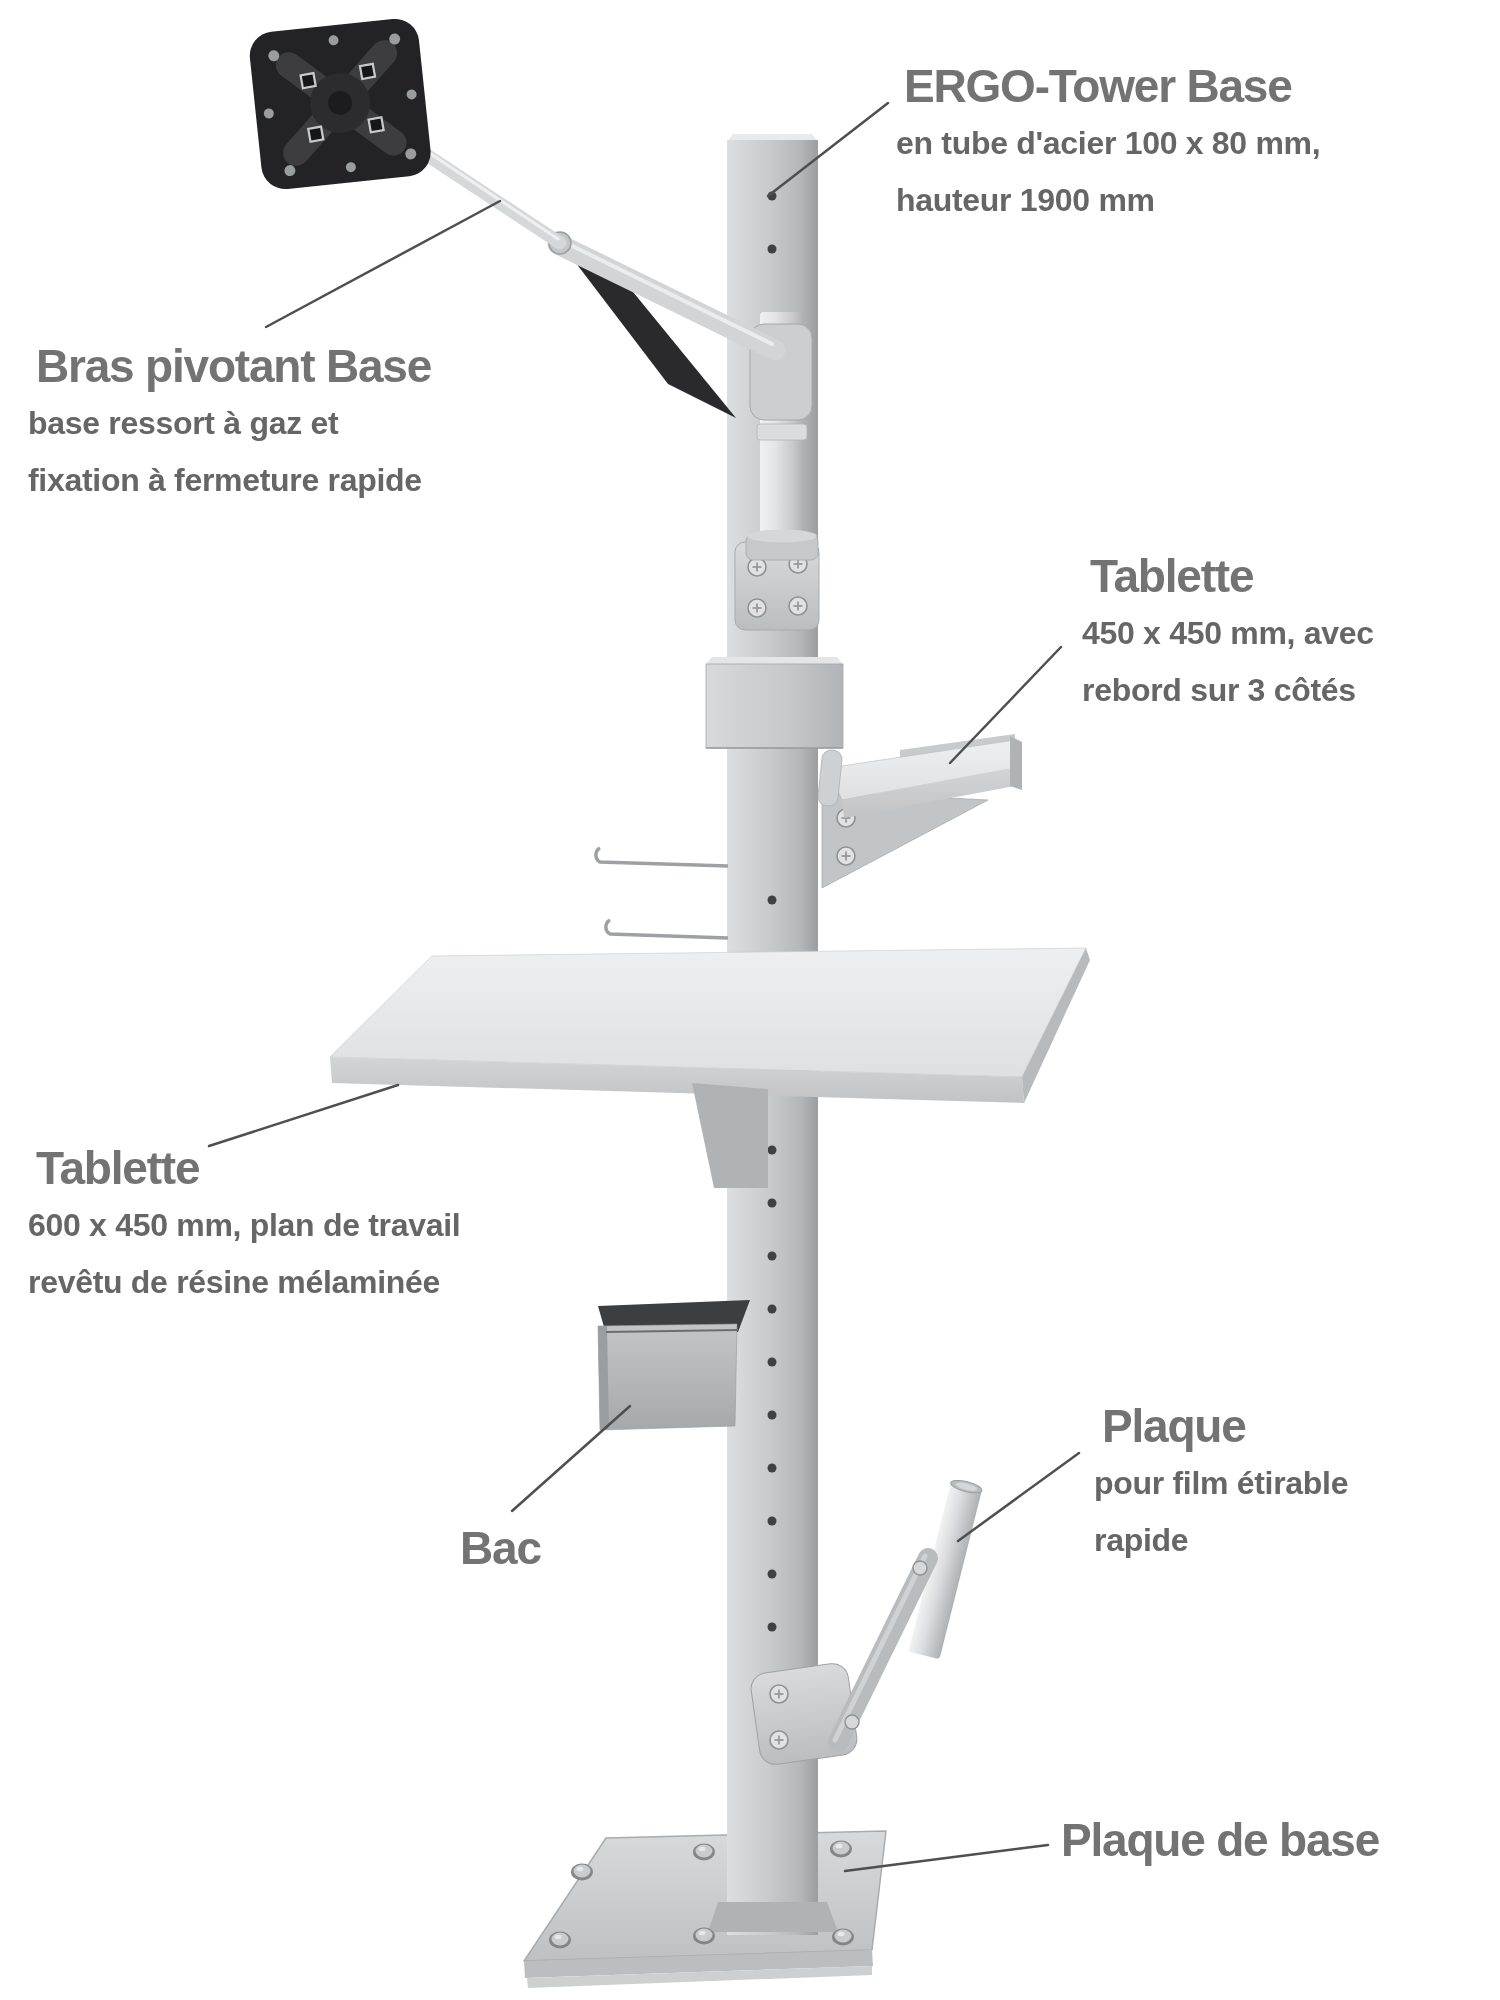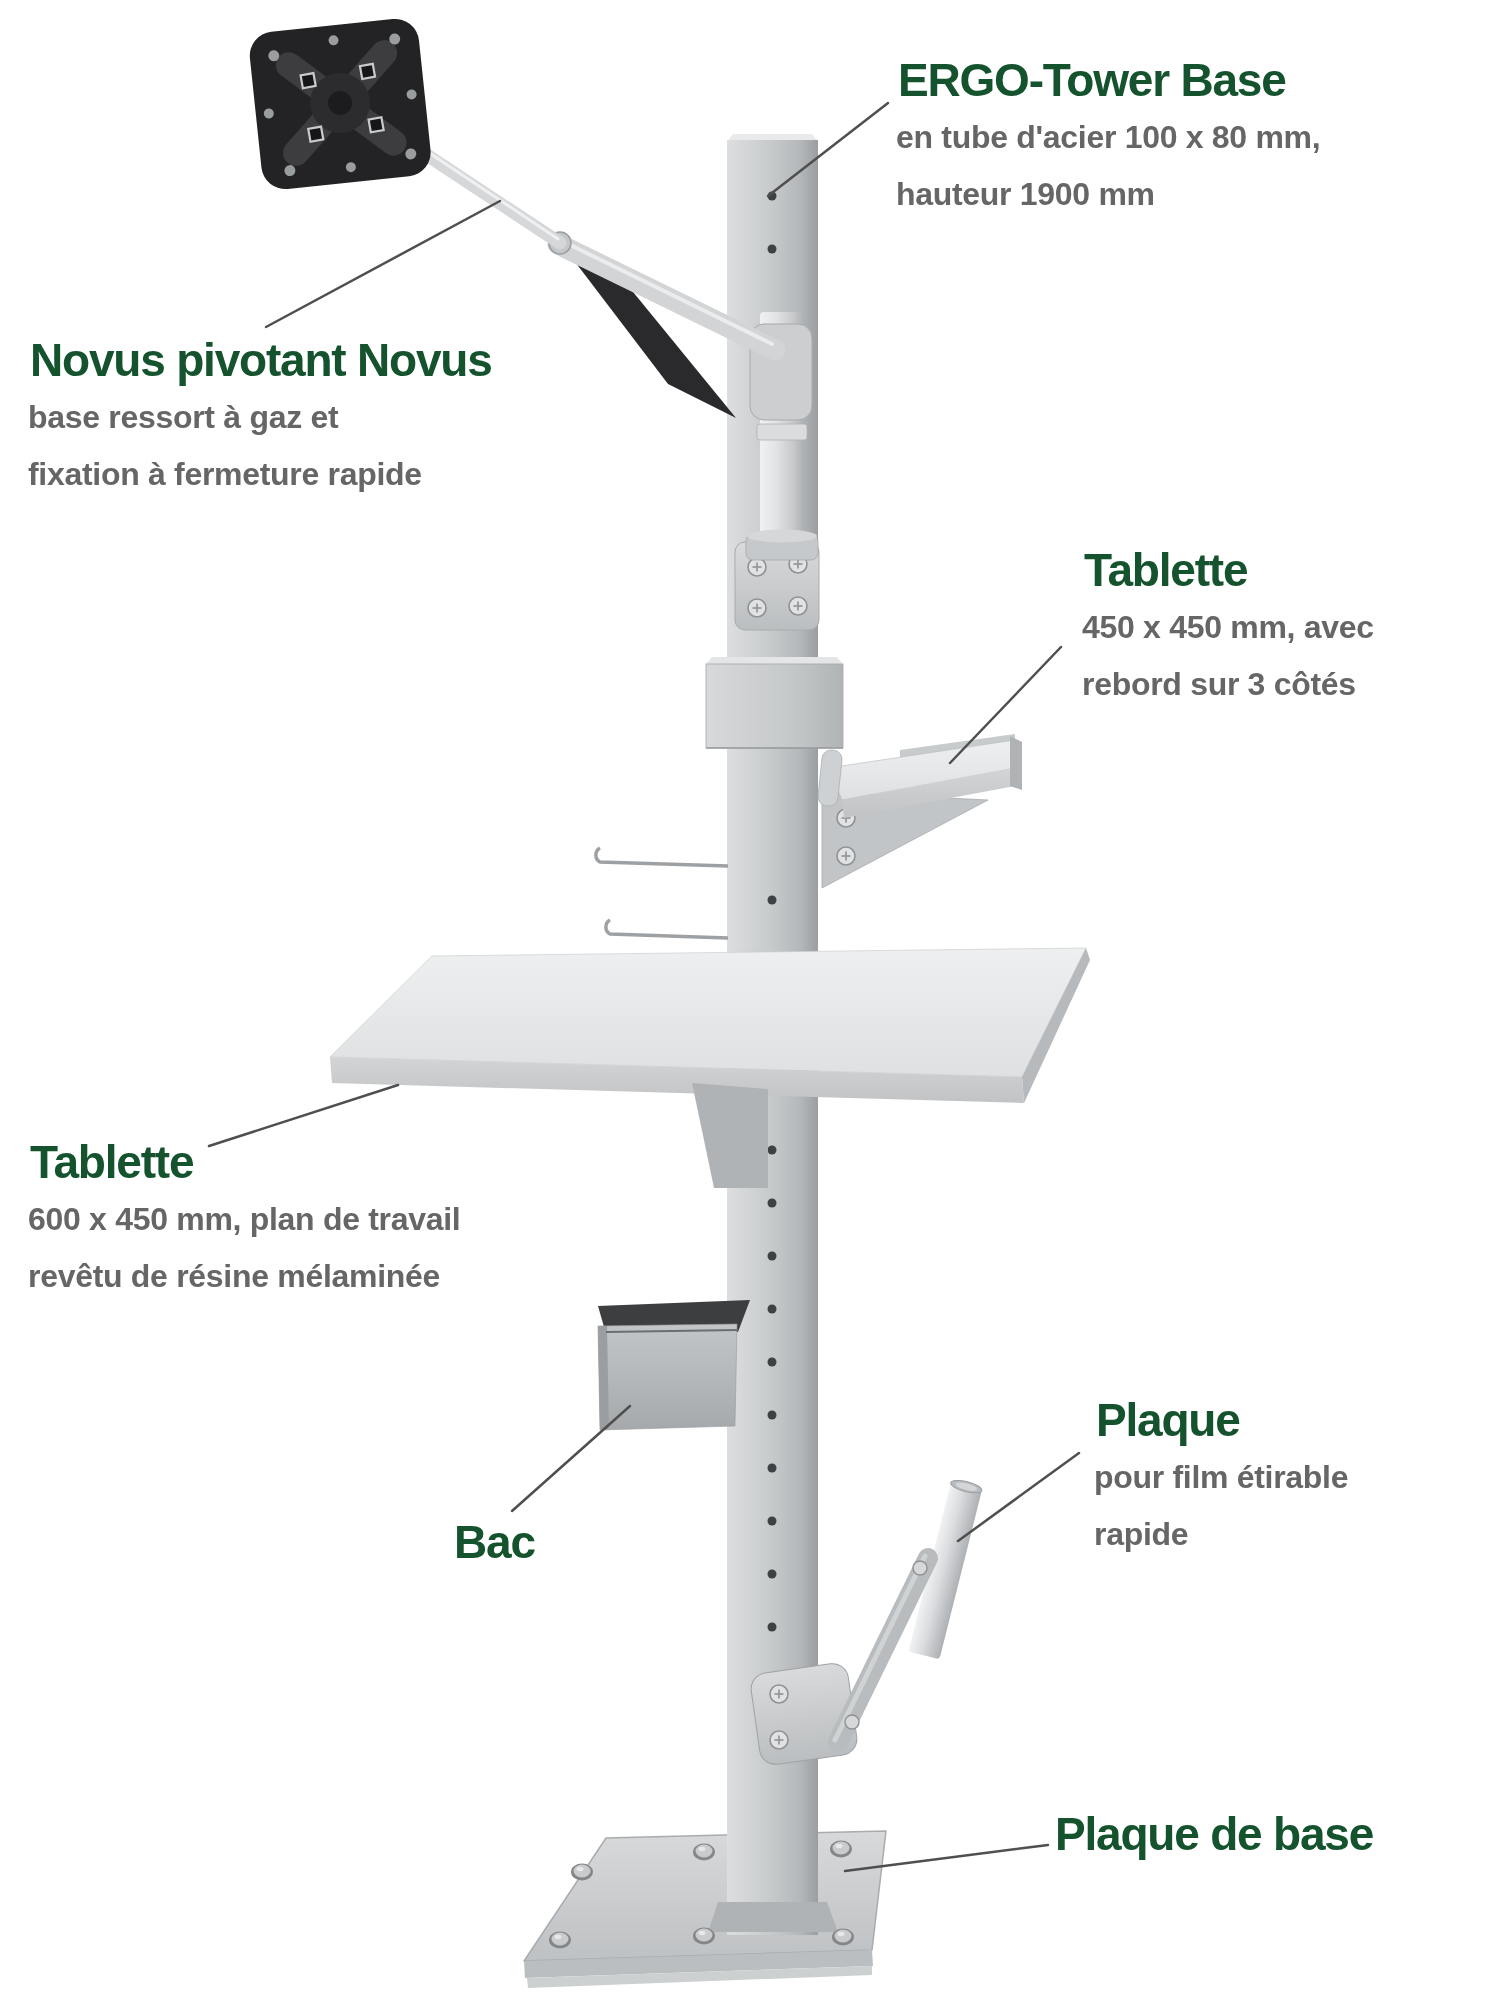--- a/index.html
+++ b/index.html
@@ -1,21 +1,21 @@
 <!DOCTYPE html>
 <html><head>
 <meta charset="utf-8">
 <style>
   html,body{margin:0;padding:0;background:#fff;}
   .stage{position:relative;width:1500px;height:2000px;background:#ffffff;overflow:hidden;
          font-family:"Liberation Sans",sans-serif;}
   .art{position:absolute;left:0;top:0;}
   .label{position:absolute;}
-  .label h2{margin:2px;font-family:"Liberation Sans",sans-serif;font-weight:700;
-            font-size:46px;line-height:1.06;color:#14532d;letter-spacing:-1.2px;}
+  .label h2{margin:8px;font-family:"Liberation Sans",sans-serif;font-weight:700;
+            font-size:46px;line-height:1.06;color:#737373;letter-spacing:-1.2px;}
   .label p{margin:9px 0 0 0;font-family:"Liberation Sans",sans-serif;font-weight:700;
            font-size:32px;line-height:46px;color:#666666;letter-spacing:-0.3px;}
   .label p + p{margin-top:11px;}
   .lbl-ergo{left:896px;top:54px;}
   .lbl-bras{left:28px;top:334px;}
   .lbl-t450{left:1082px;top:544px;}
   .lbl-t600{left:28px;top:1136px;}
   .lbl-bac{left:452px;top:1516px;}
   .lbl-support{left:1094px;top:1394px;}
   .lbl-plaque{left:1053px;top:1808px;}
@@ -233,21 +233,21 @@
     </g>
   </svg>
 
   <div class="label lbl-ergo">
     <h2>ERGO-Tower Base</h2>
     <p>en tube d'acier 100 x 80 mm,</p>
     <p>hauteur 1900 mm</p>
   </div>
 
   <div class="label lbl-bras">
-    <h2>Novus pivotant Novus</h2>
+    <h2>Bras pivotant Base</h2>
     <p>base ressort à gaz et</p>
     <p>fixation à fermeture rapide</p>
   </div>
 
   <div class="label lbl-t450">
     <h2>Tablette</h2>
     <p>450 x 450 mm, avec</p>
     <p>rebord sur 3 côtés</p>
   </div>
 

